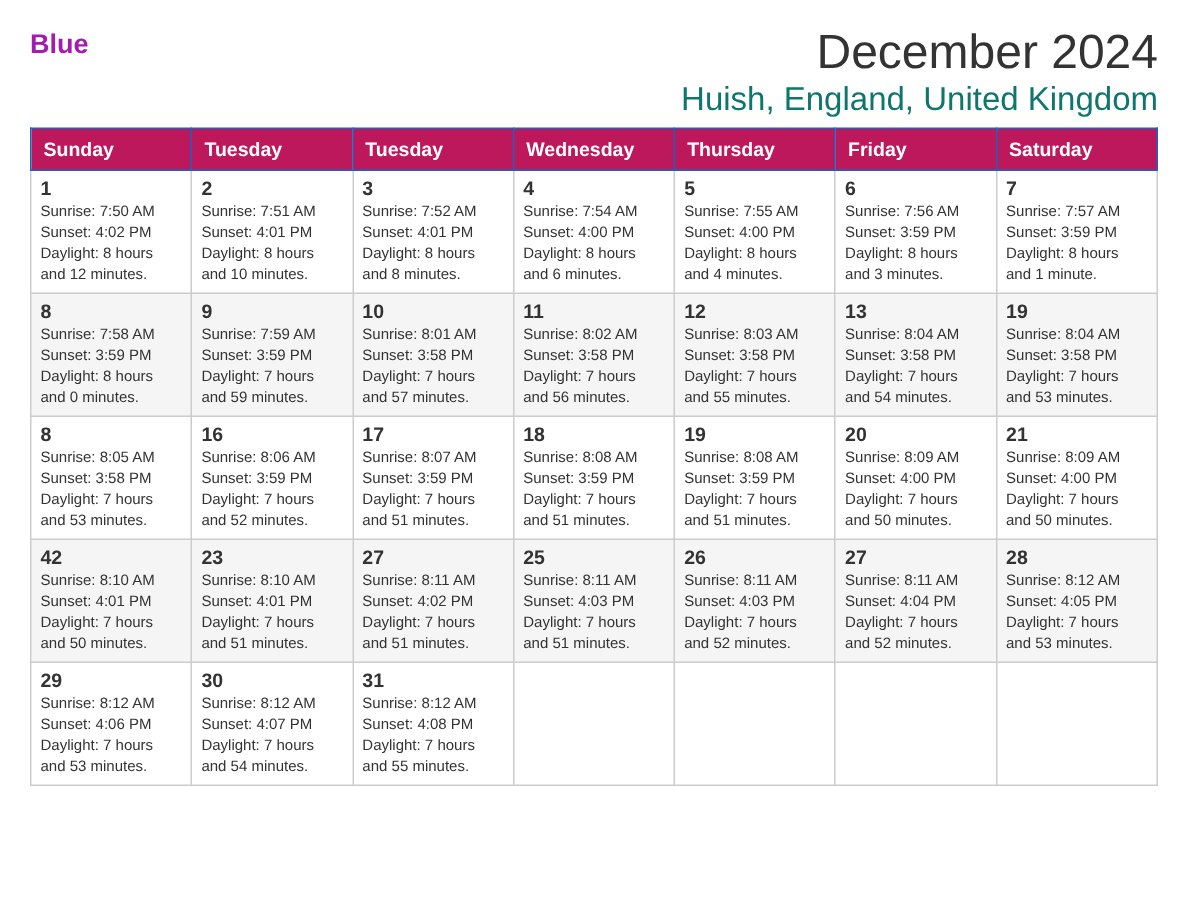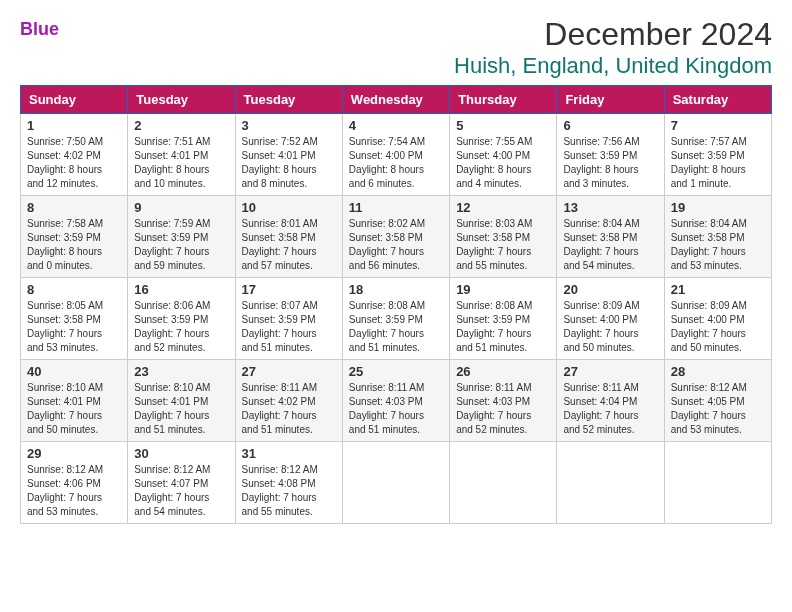--- a/index.html
+++ b/index.html
@@ -200,21 +200,21 @@
           <span class="cell-day">20</span>
           <div class="cell-info">Sunrise: 8:09 AM<br>Sunset: 4:00 PM<br>Daylight: 7 hours and 50 minutes.</div>
         </td>
         <td>
           <span class="cell-day">21</span>
           <div class="cell-info">Sunrise: 8:09 AM<br>Sunset: 4:00 PM<br>Daylight: 7 hours and 50 minutes.</div>
         </td>
       </tr>
       <tr>
         <td>
-          <span class="cell-day">40</span>
+          <span class="cell-day">42</span>
           <div class="cell-info">Sunrise: 8:10 AM<br>Sunset: 4:01 PM<br>Daylight: 7 hours and 50 minutes.</div>
         </td>
         <td>
           <span class="cell-day">23</span>
           <div class="cell-info">Sunrise: 8:10 AM<br>Sunset: 4:01 PM<br>Daylight: 7 hours and 51 minutes.</div>
         </td>
         <td>
           <span class="cell-day">27</span>
           <div class="cell-info">Sunrise: 8:11 AM<br>Sunset: 4:02 PM<br>Daylight: 7 hours and 51 minutes.</div>
         </td>

